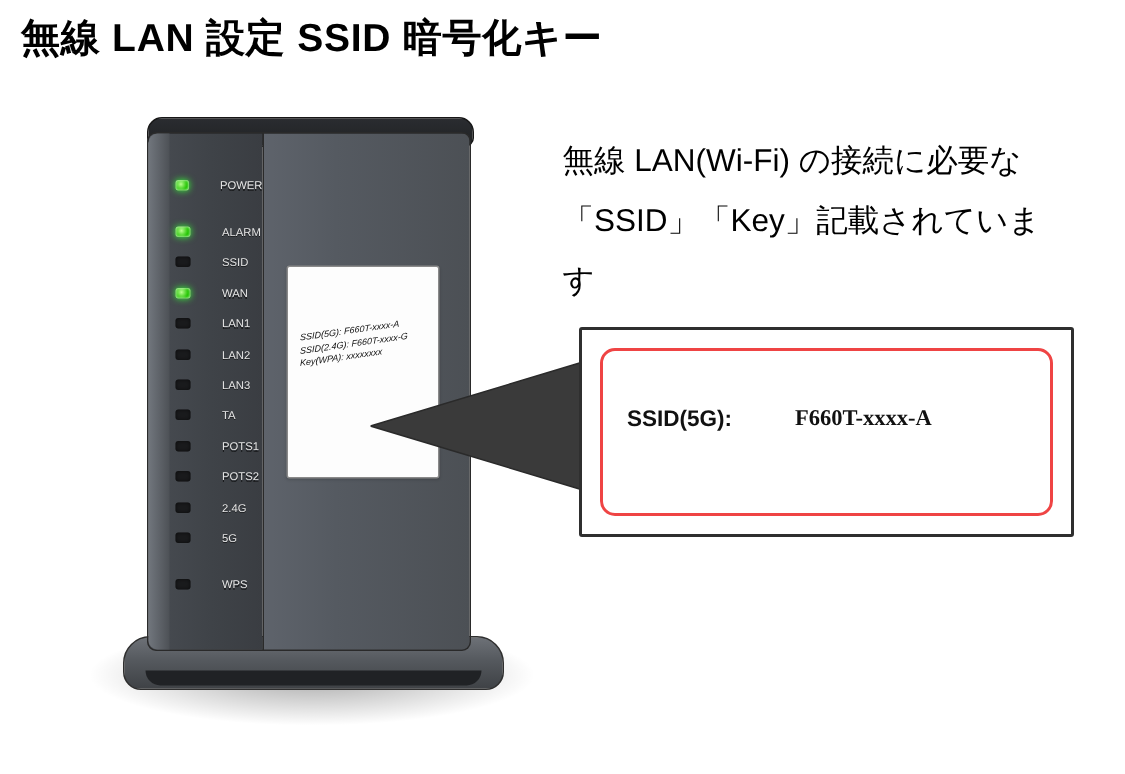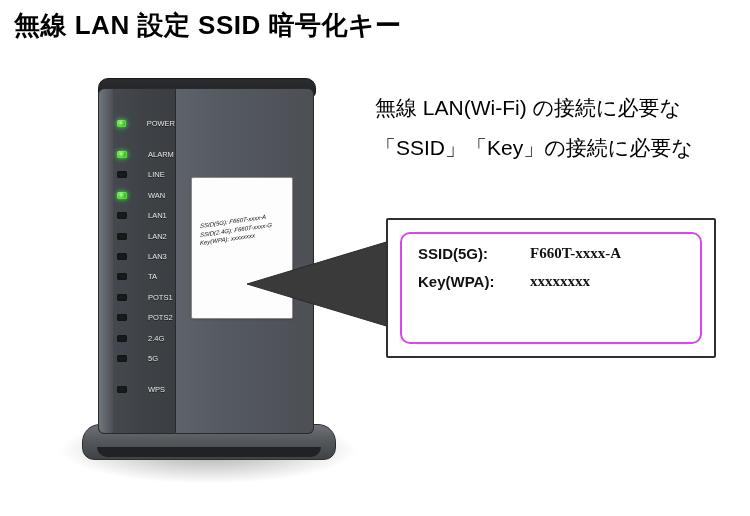--- a/index.html
+++ b/index.html
@@ -197,24 +197,24 @@
     border: 2px solid #2f2f2f;
     box-sizing: border-box;
     border-radius: 2px;
   }
   .callout-inner {
     position: absolute;
     left: 14px;
     top: 14px;
     right: 14px;
     bottom: 14px;
-    border: 2px solid #d946ef;
+    border: 2px solid #ef4444;
     border-radius: 10px;
     box-sizing: border-box;
-    padding: 6px 16px;
+    padding: 32px 16px;
   }
   .callout-row {
     font-size: 15px;
     line-height: 1.85;
     font-weight: bold;
     color: #111;
     display: flex;
   }
   .callout-key { width: 112px; display: inline-block; white-space: nowrap; }
   .callout-val { flex: 1; white-space: nowrap; font-family: Liberation Serif, serif; }
@@ -246,21 +246,21 @@
               <span class="led green-on"></span>
               <span class="led-label">POWER</span>
             </div>
             <div class="led-group-gap"></div>
             <div class="led-row">
               <span class="led green-on"></span>
               <span class="led-label">ALARM</span>
             </div>
             <div class="led-row">
               <span class="led off"></span>
-              <span class="led-label">LINE</span>
+              <span class="led-label">SSID</span>
             </div>
             <div class="led-row">
               <span class="led green-on"></span>
               <span class="led-label">WAN</span>
             </div>
             <div class="led-row">
               <span class="led off"></span>
               <span class="led-label">LAN1</span>
             </div>
             <div class="led-row">
@@ -305,38 +305,34 @@
             <div>SSID(2.4G): F660T-xxxx-G</div>
             <div>Key(WPA):  xxxxxxxx</div>
           </div>
         </div>
       </div>
     </div>
   </div>
 
   <div class="desc">
     <div>無線 LAN(Wi-Fi) の接続に必要な</div>
-    <div>「SSID」「Key」の接続に必要な</div>
+    <div>「SSID」「Key」記載されています</div>
   </div>
 
   <div class="pointer">
     <svg width="146" height="100" viewBox="0 0 146 100">
       <polygon points="0,50 146,6 146,94" fill="#3a3a3a" stroke="#2a2a2a" stroke-width="1"></polygon>
     </svg>
   </div>
 
   <div class="callout-wrap">
     <div class="callout-box"></div>
     <div class="callout-inner" id="callout-inner">
         <div class="callout-row">
           <span class="callout-key">SSID(5G):</span>
           <span class="callout-val">F660T-xxxx-A</span>
         </div>
         <div class="callout-row">
         </div>
-        <div class="callout-row">
-          <span class="callout-key">Key(WPA):</span>
-          <span class="callout-val">xxxxxxxx</span>
-        </div>
       </div>
   </div>
 
 </div>
 
 </body></html>

